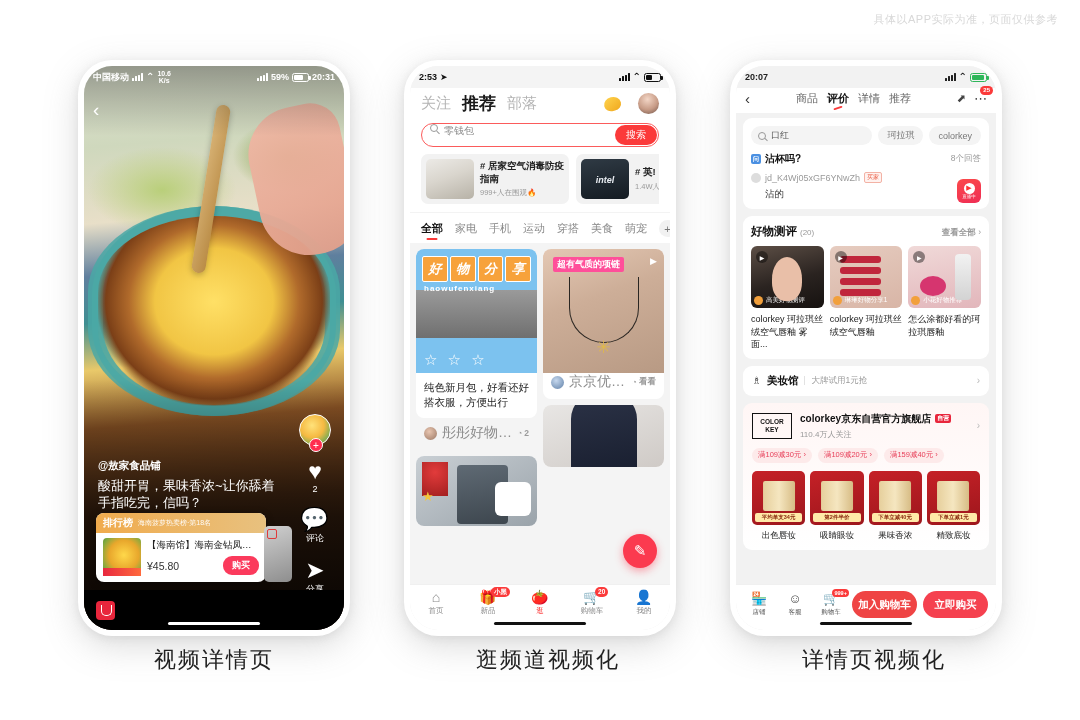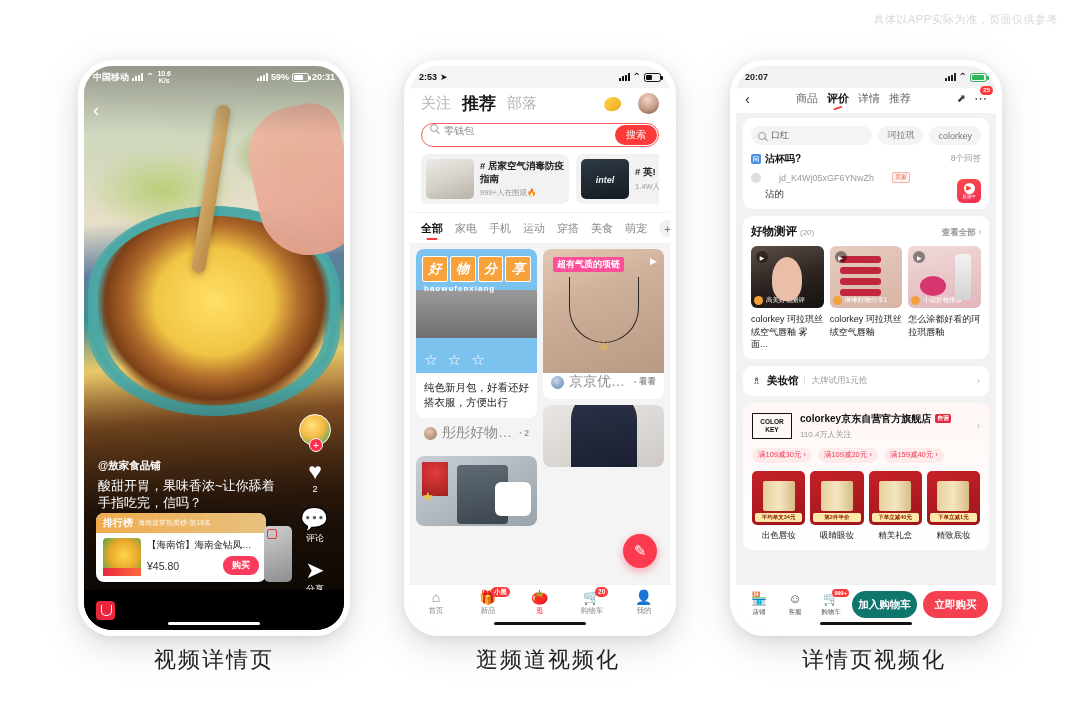--- a/index.html
+++ b/index.html
@@ -240,21 +240,21 @@
   .p3-qsearch .mg::after{content:"";position:absolute;right:-3px;bottom:-2px;width:4px;height:1.2px;
     background:#999;transform:rotate(45deg)}
   .p3-qsearch span{font-size:9px;color:#555}
   .p3-chip{height:19px;border-radius:10px;background:#f4f4f4;color:#777;font-size:9px;
     display:flex;align-items:center;padding:0 9px;flex:none}
   .p3-qline{display:flex;align-items:center;gap:4px}
   .p3-qicon{width:10px;height:10px;border-radius:2px;background:#4a90e2;color:#fff;font-size:6px;
     display:flex;align-items:center;justify-content:center;flex:none;font-weight:700}
   .p3-qtitle{font-size:10px;font-weight:700;color:#111;flex:1}
   .p3-qcount{font-size:8.5px;color:#999}
-  .p3-aline{display:flex;align-items:center;gap:18px;margin-top:6px}
+  .p3-aline{display:flex;align-items:center;gap:4px;margin-top:6px}
   .p3-aav{width:10px;height:10px;border-radius:50%;background:#ddd;flex:none}
   .p3-aname{font-size:9px;color:#9a9a9a}
   .p3-abadge{font-size:6px;color:#e8563c;border:.8px solid #f3b2a5;background:#fff2ef;
     border-radius:2px;padding:0 2px;line-height:9px}
   .p3-atext{font-size:9.5px;color:#333;margin:5px 0 0 14px}
   .p3-live{position:absolute;right:8px;bottom:6px;width:24px;height:24px;border-radius:6px;
     background:linear-gradient(160deg,#fb4a4a,#ef2d55);color:#fff;display:flex;flex-direction:column;
     align-items:center;justify-content:center;gap:1px}
   .p3-live .c{width:11px;height:11px;border-radius:50%;background:#fff;color:#f33;font-size:7px;
     display:flex;align-items:center;justify-content:center}
@@ -313,21 +313,21 @@
   .p3-pname{font-size:8.5px;color:#222;margin-top:5px;font-weight:500}
   .p3-bottom{position:absolute;left:0;right:0;bottom:0;height:46px;background:#fff;display:flex;
     align-items:center;gap:6px;padding:0 8px 6px;z-index:9;border-top:1px solid #f0f0f0}
   .p3-bi{width:30px;text-align:center;color:#444;position:relative}
   .p3-bi .g{font-size:13px;line-height:1.1;display:block}
   .p3-bi .t{font-size:6.5px;display:block;margin-top:1px;color:#555}
   .p3-bbadge{position:absolute;top:-3px;left:16px;background:#fb3a3a;color:#fff;font-size:5.5px;
     border-radius:6px;padding:0 2.5px;line-height:8px;height:8px;font-weight:700}
   .p3-btn{flex:1;height:27px;border-radius:14px;display:flex;align-items:center;justify-content:center;
     color:#fff;font-size:10.5px;font-weight:700}
-  .p3-cart{background:#0f766e}
+  .p3-cart{background:#ef4444}
   .p3-buy{background:#f5414f}
   .p3-home{position:absolute;left:50%;transform:translateX(-50%);bottom:5px;width:92px;height:3.5px;
     border-radius:2px;background:#111;z-index:11}
 
   
   .caps{position:absolute;left:0;top:645px;width:1080px;height:60px;}
   .cap{position:absolute;top:0;width:330px;text-align:center;font-size:22px;color:#222;
     font-weight:500;letter-spacing:2px}
   #cap1{left:49px} #cap2{left:383px} #cap3{left:709px}
 </style>
@@ -730,21 +730,21 @@
                     <div class="it"></div>
                     <div class="tag">第2件半价</div>
                   </div>
                 <div class="p3-pname">吸睛眼妆</div>
               </div>
               <div class="p3-prod">
                 <div class="p3-pimg">
                     <div class="it"></div>
                     <div class="tag">下单立减40元</div>
                   </div>
-                <div class="p3-pname">精美礼盒</div>
+                <div class="p3-pname">果味香浓</div>
               </div>
               <div class="p3-prod">
                 <div class="p3-pimg">
                     <div class="it"></div>
                     <div class="tag">下单立减1元</div>
                   </div>
                 <div class="p3-pname">精致底妆</div>
               </div>
             </div>
           </div>

